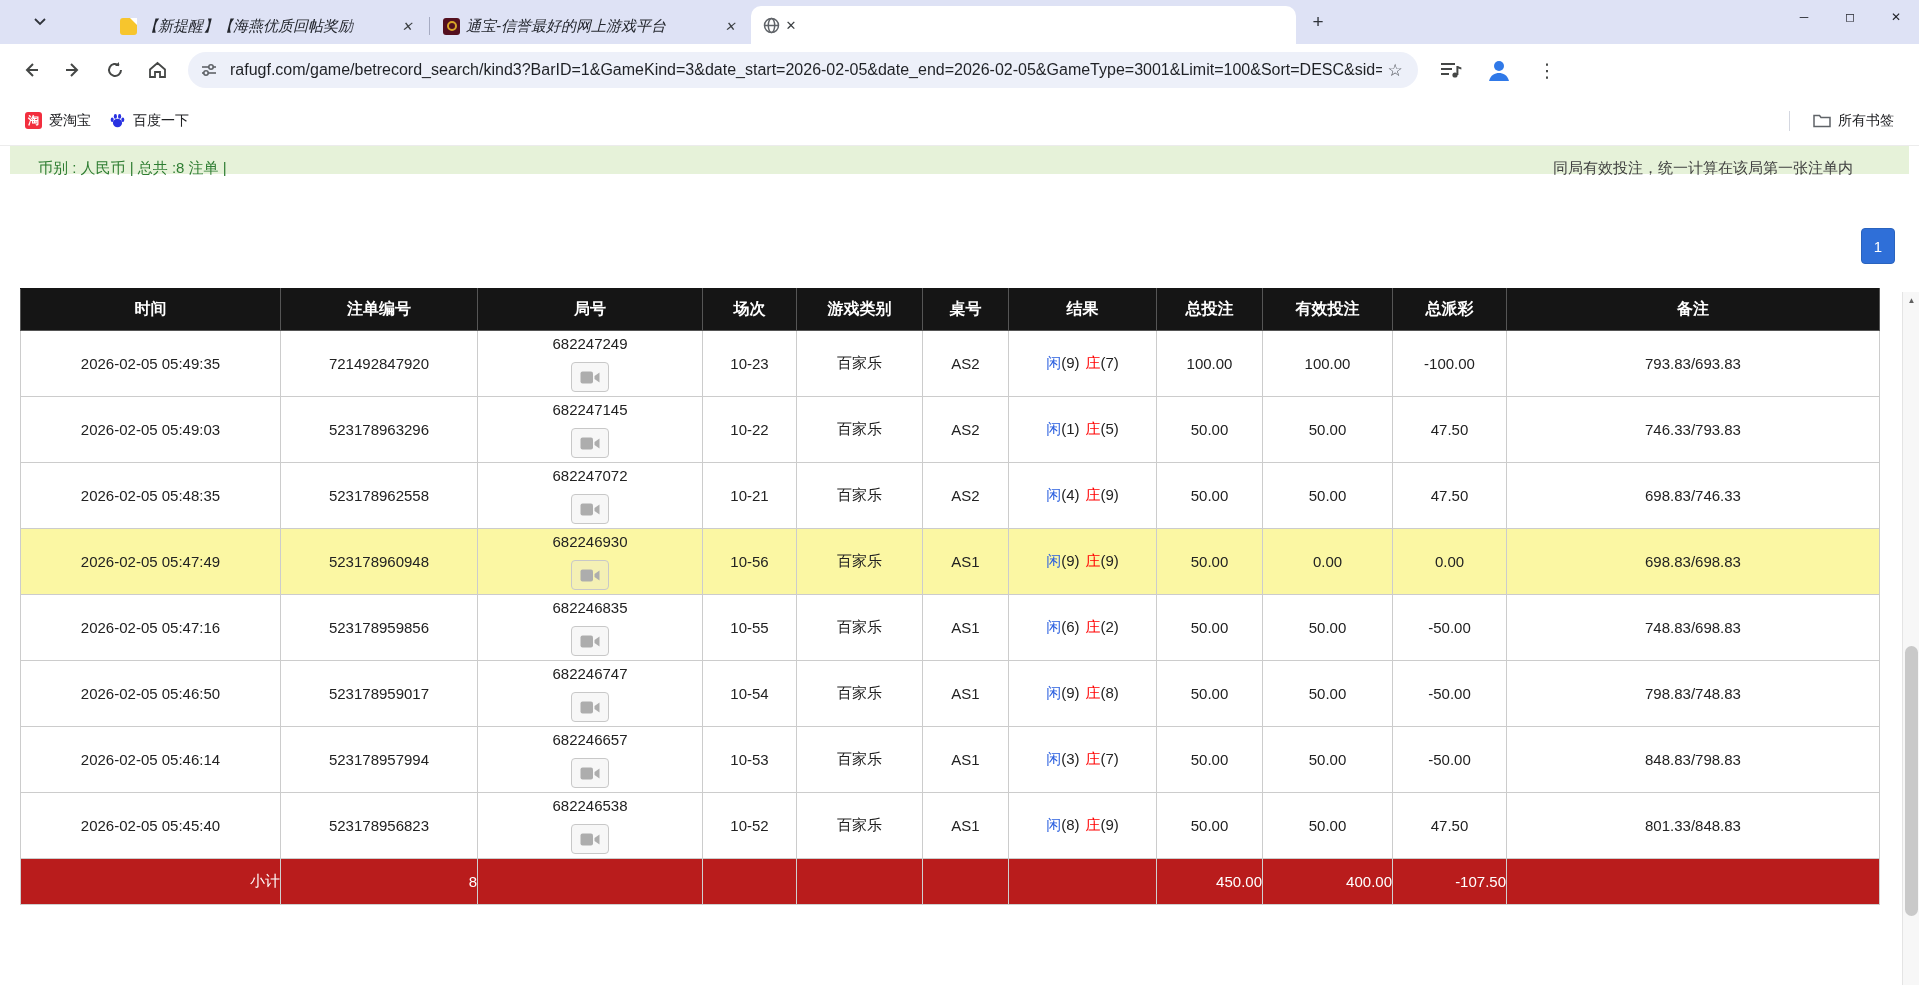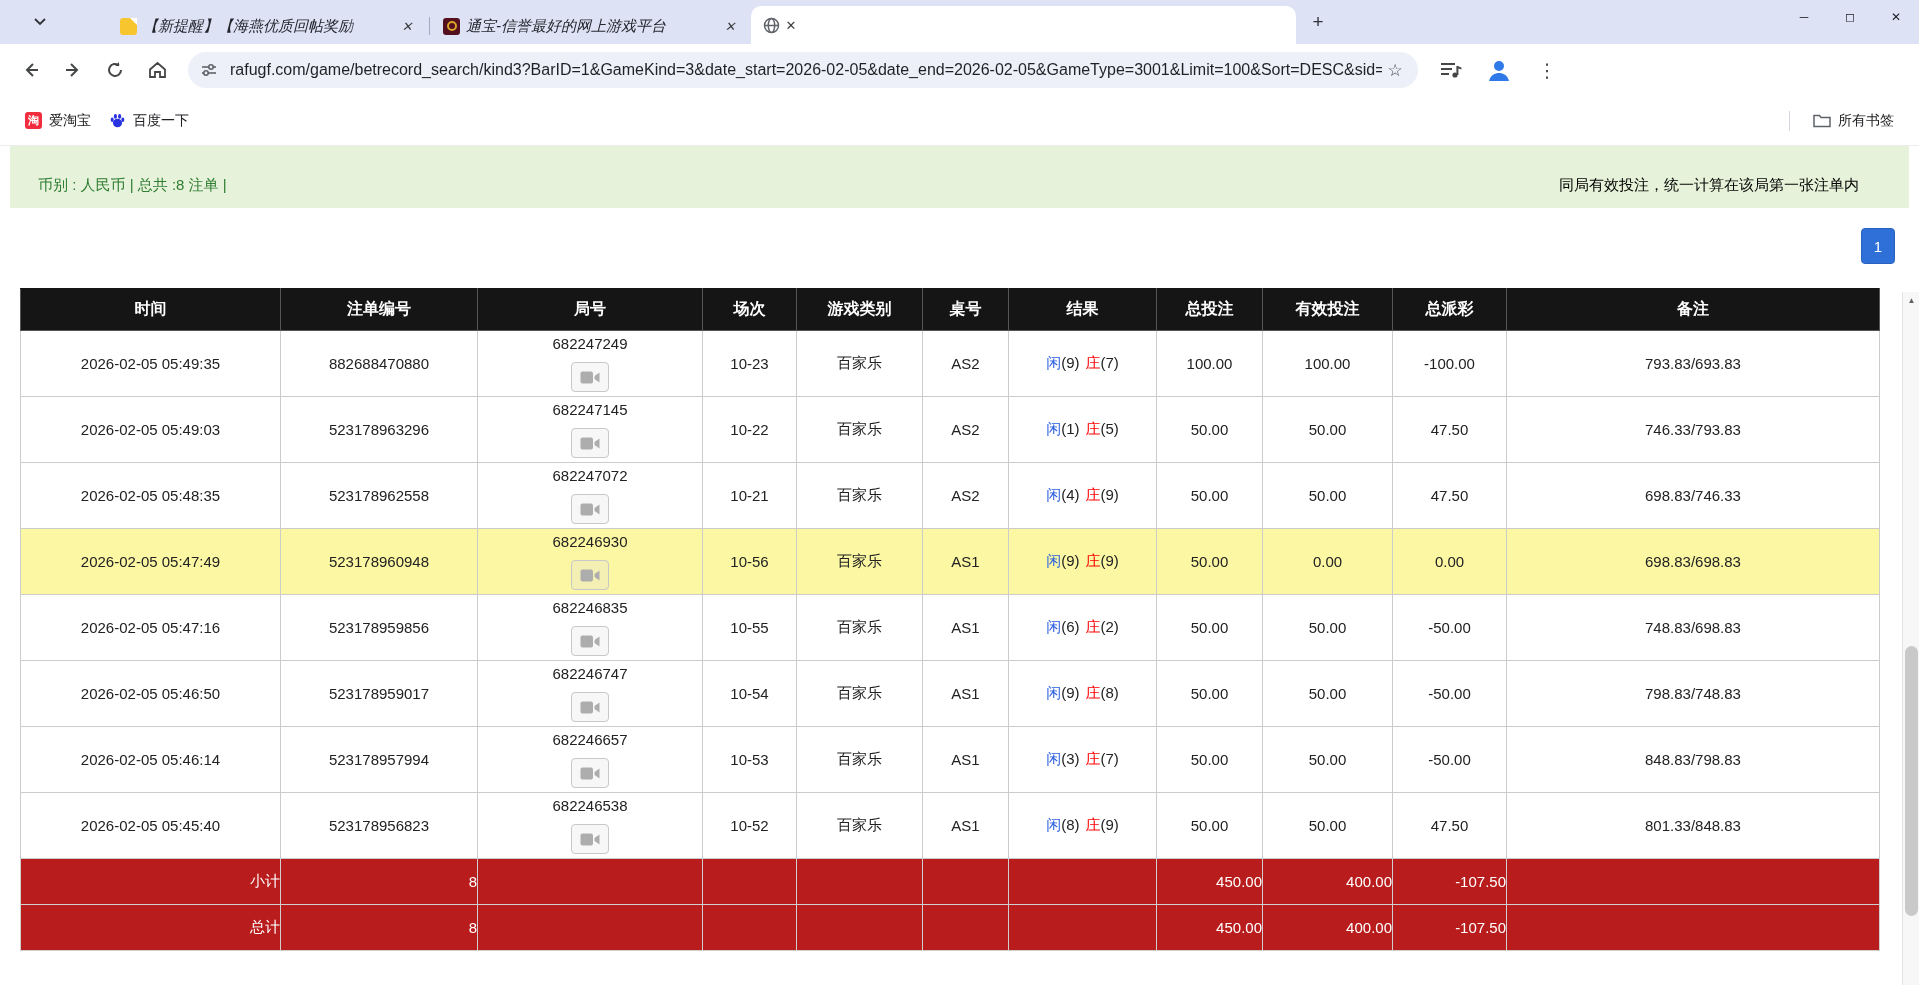--- a/index.html
+++ b/index.html
@@ -37,23 +37,23 @@
 
   
   .bookmarks { height:50px; background:#fff; display:flex; align-items:center; padding:0 16px; border-bottom:1px solid #ececec; }
   .bm { display:flex; align-items:center; gap:7px; font-size:14px; color:#202124; padding:5px 9px; border-radius:7px; cursor:pointer; }
   .bm-ico-taobao { width:17px; height:17px; background:#f22e3e; color:#fff; border-radius:3px; font-size:11px; font-weight:bold; display:flex; align-items:center; justify-content:center; }
   .bm-spacer { flex:1; }
   .bm-vsep { width:1px; height:20px; background:#d4d7e0; margin-right:14px; }
 
   
   .content { position:relative; height:839px; background:#fff; }
-  .info-bar { height:62px; margin:0 10px; background:#e6f2d9; display:flex; align-items:center; justify-content:space-between; padding:16px 28px 0 28px; }
+  .info-bar { height:28px; margin:0 10px; background:#e6f2d9; display:flex; align-items:center; justify-content:space-between; padding:16px 28px 0 28px; }
   .info-summary { color:#2e7d32; font-size:15px; }
-  .info-notice { color:#000000; font-size:15px; margin-right:22px; }
+  .info-notice { color:#404040; font-size:15px; margin-right:28px; }
   .pager { position:absolute; top:82px; right:24px; }
   .page-btn { width:34px; height:36px; background:#2f6fd8; color:#fff; border:1px solid #2a63be; border-radius:4px; font-size:15px; cursor:pointer; }
 
   table.bets { position:absolute; top:142px; left:20px; width:1859px; border-collapse:collapse; table-layout:fixed; }
   table.bets th, table.bets td { border:1px solid #cccccc; text-align:center; overflow:hidden; }
   table.bets thead th { background:#151515; color:#ffffff; font-size:16px; font-weight:bold; height:42px; border-color:#555; border-top-color:#151515; }
   table.bets tbody td { height:66px; font-size:15px; color:#222; background:#fff; }
   tr.hl td { background:#fbf7a3 !important; }
   .blue { color:#2a5fdf; }
   .red { color:#ff0000; }
@@ -235,21 +235,21 @@
           <th>结果</th>
           <th>总投注</th>
           <th>有效投注</th>
           <th>总派彩</th>
           <th>备注</th>
         </tr>
       </thead>
       <tbody id="tbody">
           <tr>
             <td>2026-02-05 05:49:35</td>
-            <td>882688470880</td>
+            <td>721492847920</td>
             <td>
               <div class="round-wrap">
                 <span>682247249</span>
                 <button class="video-btn">
                   <svg width="20" height="15" viewBox="0 0 20 15">
                     <rect x="0.5" y="1.5" width="12.5" height="12" rx="2" fill="#adadad"></rect>
                     <path d="M14.5 6l5-3.5v10L14.5 9z" fill="#adadad"></path>
                   </svg>
                 </button>
               </div>
@@ -432,33 +432,20 @@
             <td></td>
             <td></td>
             <td></td>
             <td></td>
             <td></td>
             <td>450.00</td>
             <td>400.00</td>
             <td class="red-cell">-107.50</td>
             <td></td>
           </tr>
-          <tr class="foot">
-            <td>总计</td>
-            <td>8</td>
-            <td></td>
-            <td></td>
-            <td></td>
-            <td></td>
-            <td></td>
-            <td>450.00</td>
-            <td>400.00</td>
-            <td class="red-cell">-107.50</td>
-            <td></td>
-          </tr>
         </tfoot>
     </table>
 
     <div class="scrollbar">
       <div class="sb-arrow up">▲</div>
       <div class="sb-thumb"></div>
 
     </div>
   </div>
 

